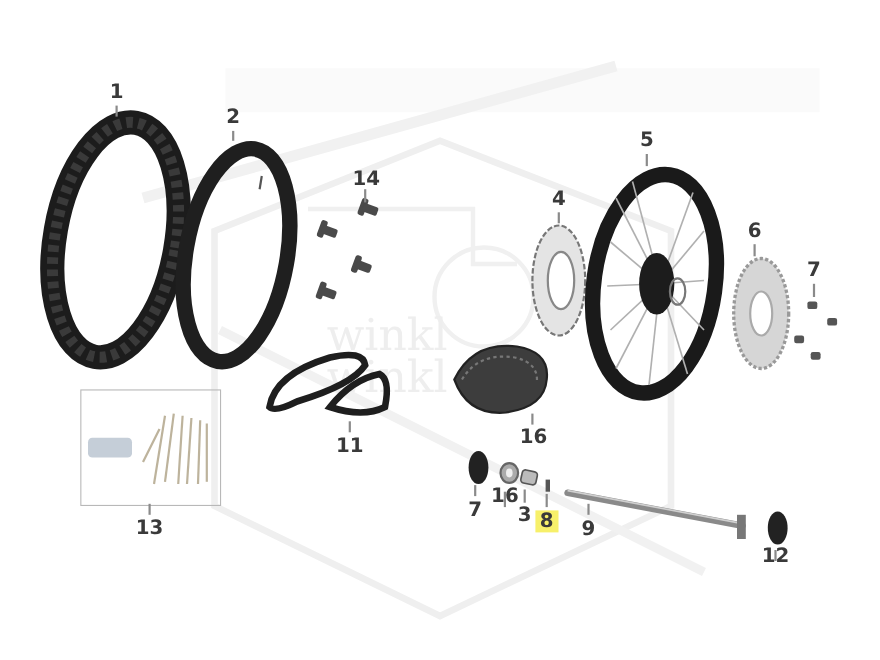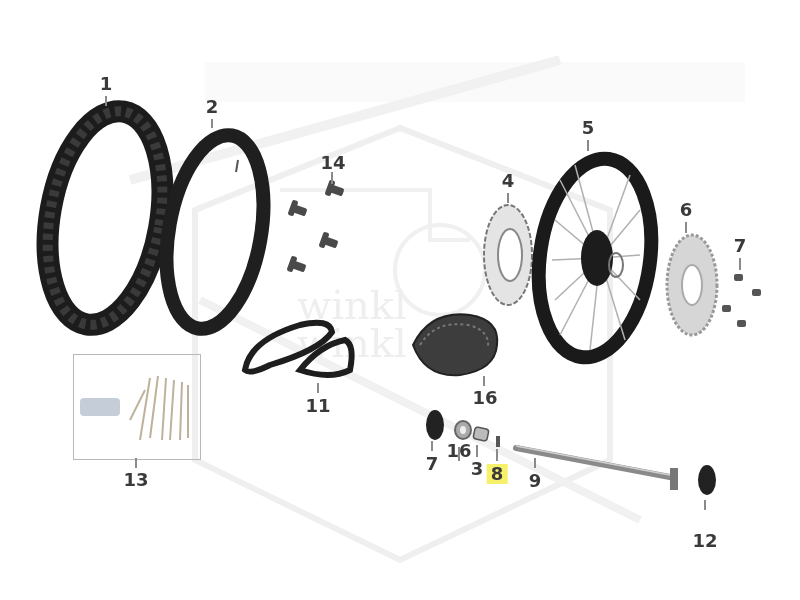--- a/index.html
+++ b/index.html
@@ -163,18 +163,18 @@
   <div class="label" style="left:212px;top:98px;">2</div>
   <div class="label" style="left:477px;top:460px;">3</div>
   <div class="label" style="left:508px;top:172px;">4</div>
   <div class="label" style="left:588px;top:119px;">5</div>
   <div class="label" style="left:686px;top:201px;">6</div>
   <div class="label" style="left:740px;top:237px;">7</div>
   <div class="label hl" style="left:497px;top:464px;">8</div>
   <div class="label" style="left:535px;top:472px;">9</div>
   <div class="label" style="left:485px;top:389px;">16</div>
   <div class="label" style="left:318px;top:397px;">11</div>
-  <div class="label" style="left:705px;top:532px;">12</div>
+  <div class="label" style="left:705px;top:497px;">12</div>
   <div class="label" style="left:432px;top:455px;">7</div>
   <div class="label" style="left:333px;top:154px;">14</div>
   <div class="label" style="left:136px;top:471px;">13</div>
   <div class="label" style="left:459px;top:442px;">16</div>
 </div>
 
 </body></html>

